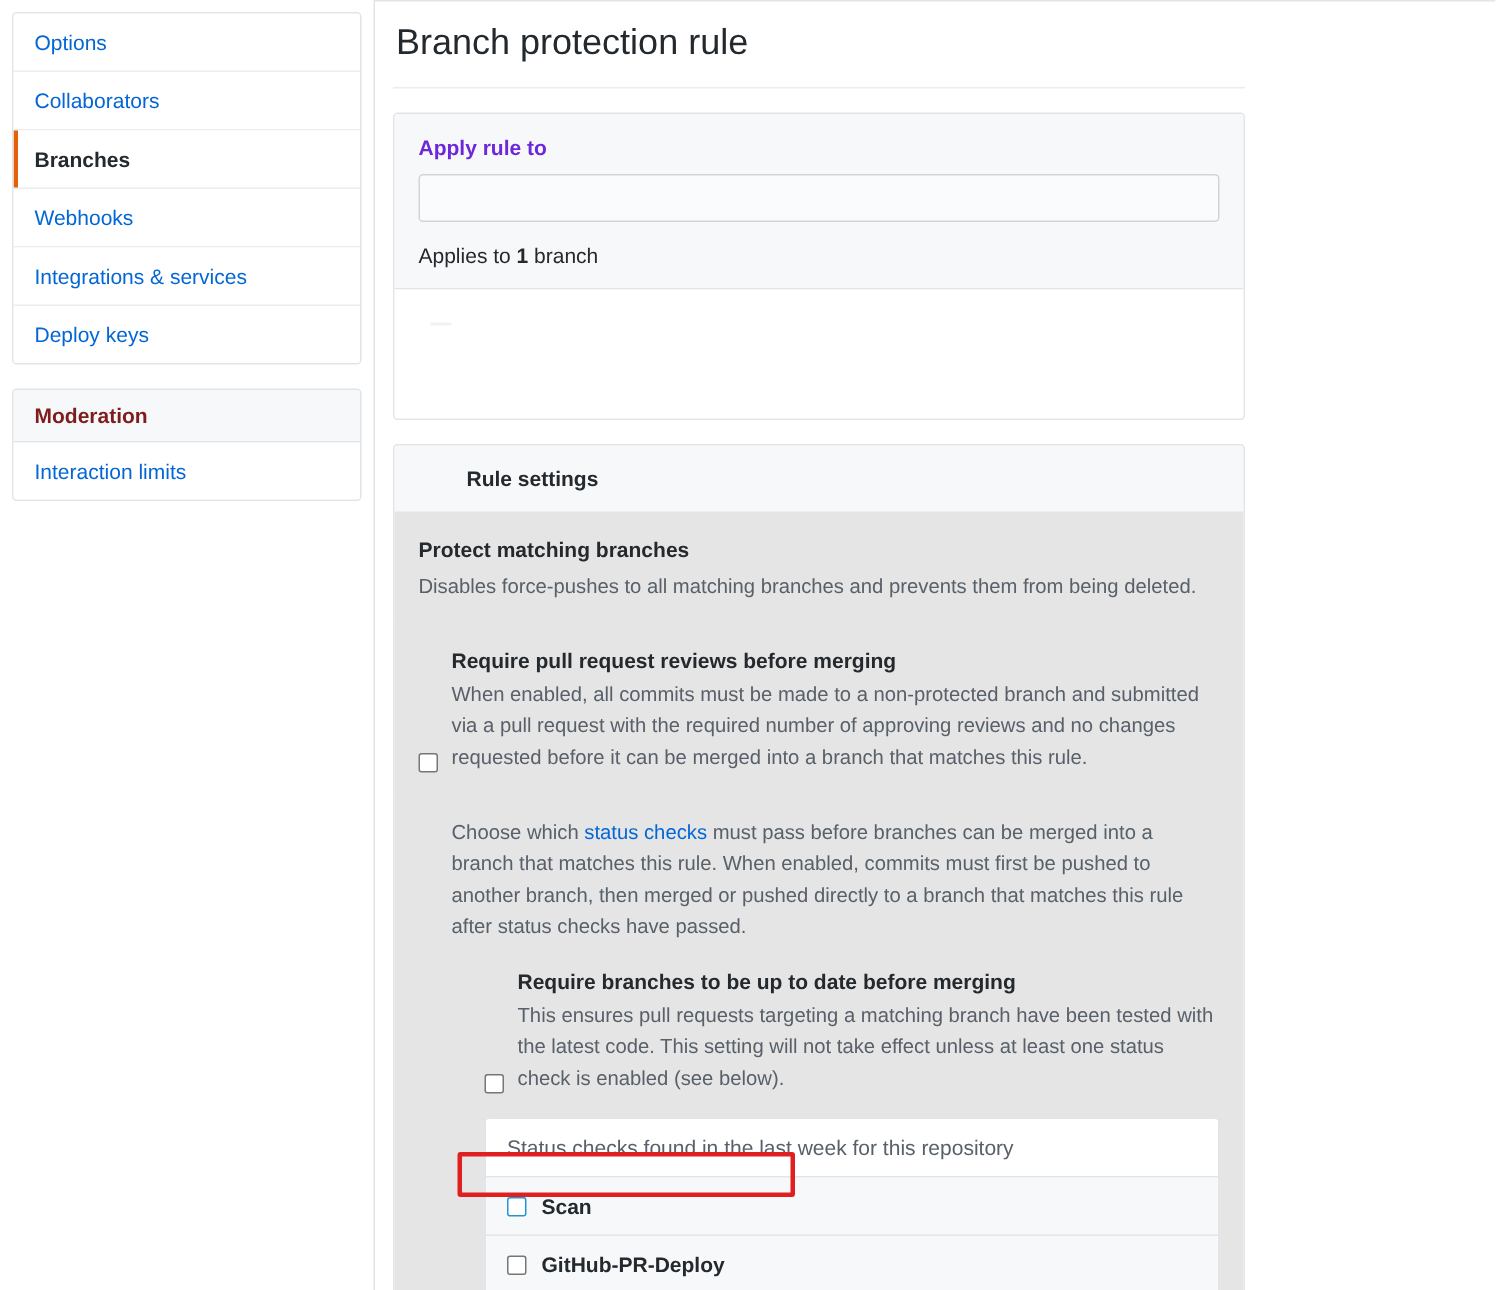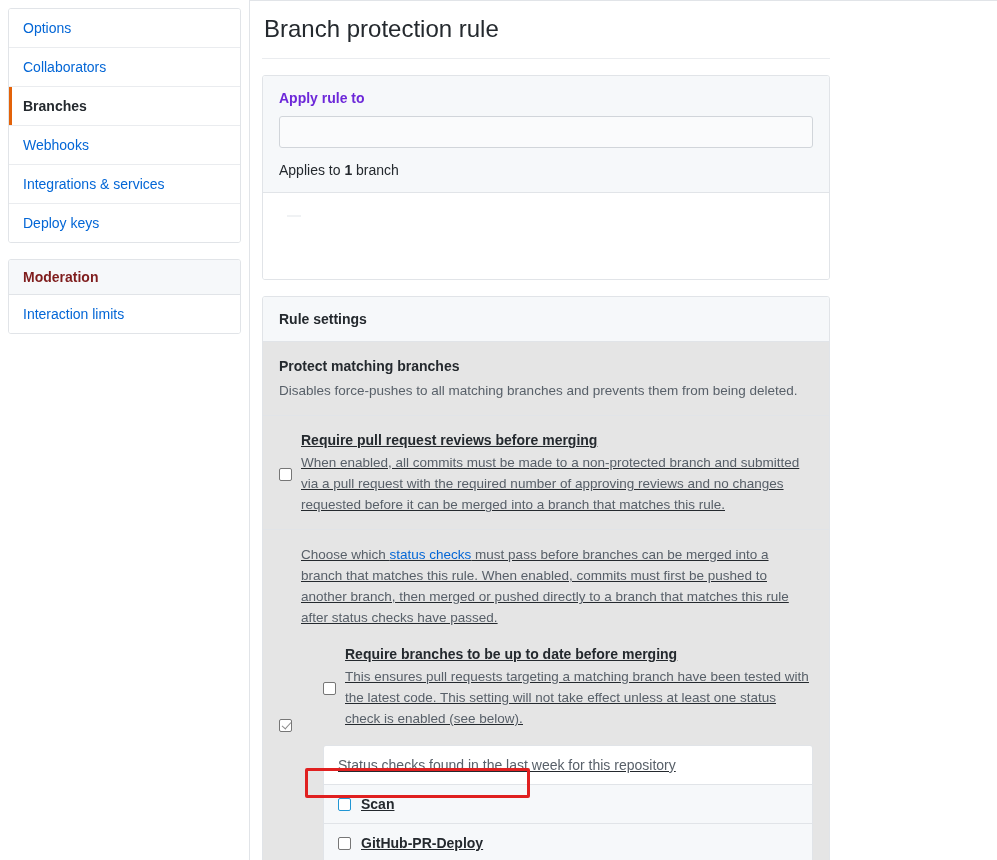--- a/index.html
+++ b/index.html
@@ -118,20 +118,21 @@
     font-weight: bold;
     font-size: 14px;
     color: #6d28d9;
     display: block;
   }
   .box-header .section-title {
     font-weight: bold;
     font-size: 14px;
     color: #24292e;
     display: block;
+    margin-left: 32px;
   }
 
   .text-input {
     display: block;
     box-sizing: border-box;
     width: 100%;
     margin-top: 10px;
     height: 32px;
     padding: 5px 8px;
     font-size: 14px;
@@ -182,22 +183,21 @@
   .rule-desc {
     font-size: 13.5px;
     color: #586069;
     line-height: 21px;
     margin: 0;
   }
   .rule-desc a { color: #0366d6; text-decoration: none; }
 
   .check-line {
     display: flex;
-    align-items: center;
-    text-decoration: underline;
+    align-items: flex-end;
   }
   .check-body { flex: 1 1 auto; }
   .check-body .rule-heading { margin-bottom: 2px; }
 
   
   .cbx {
     flex: 0 0 auto;
     width: 13px;
     height: 13px;
     box-sizing: border-box;

